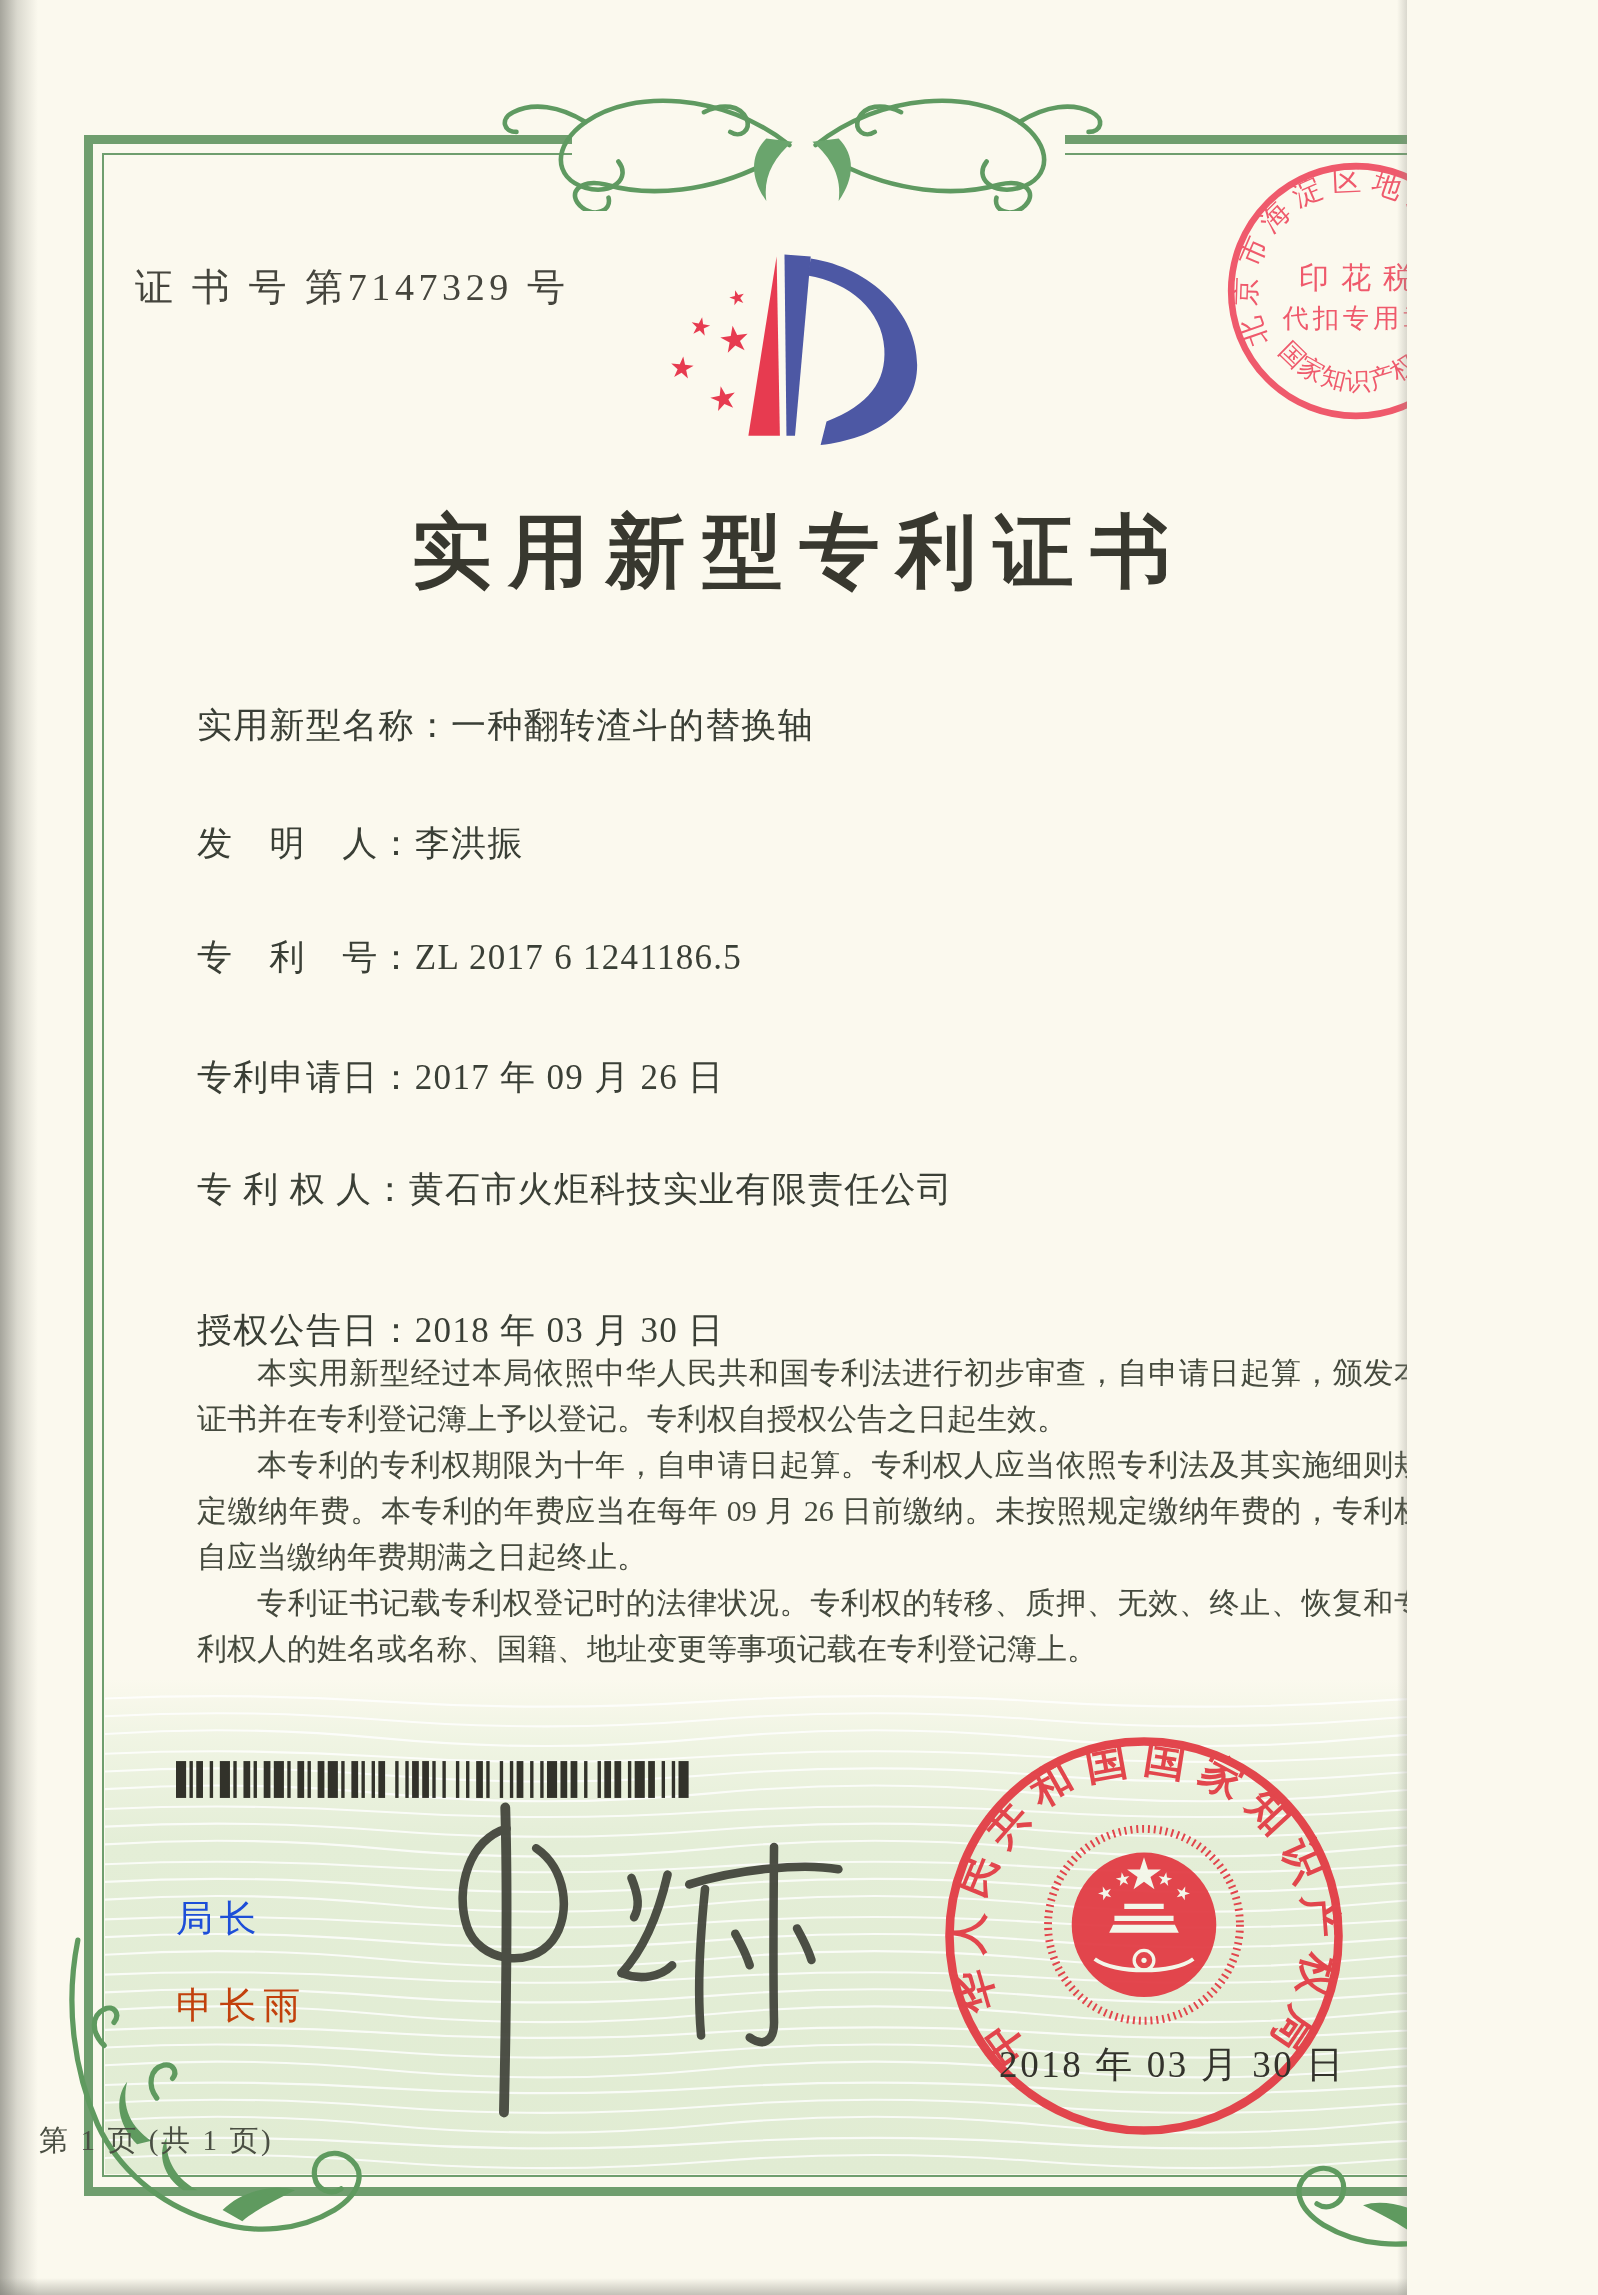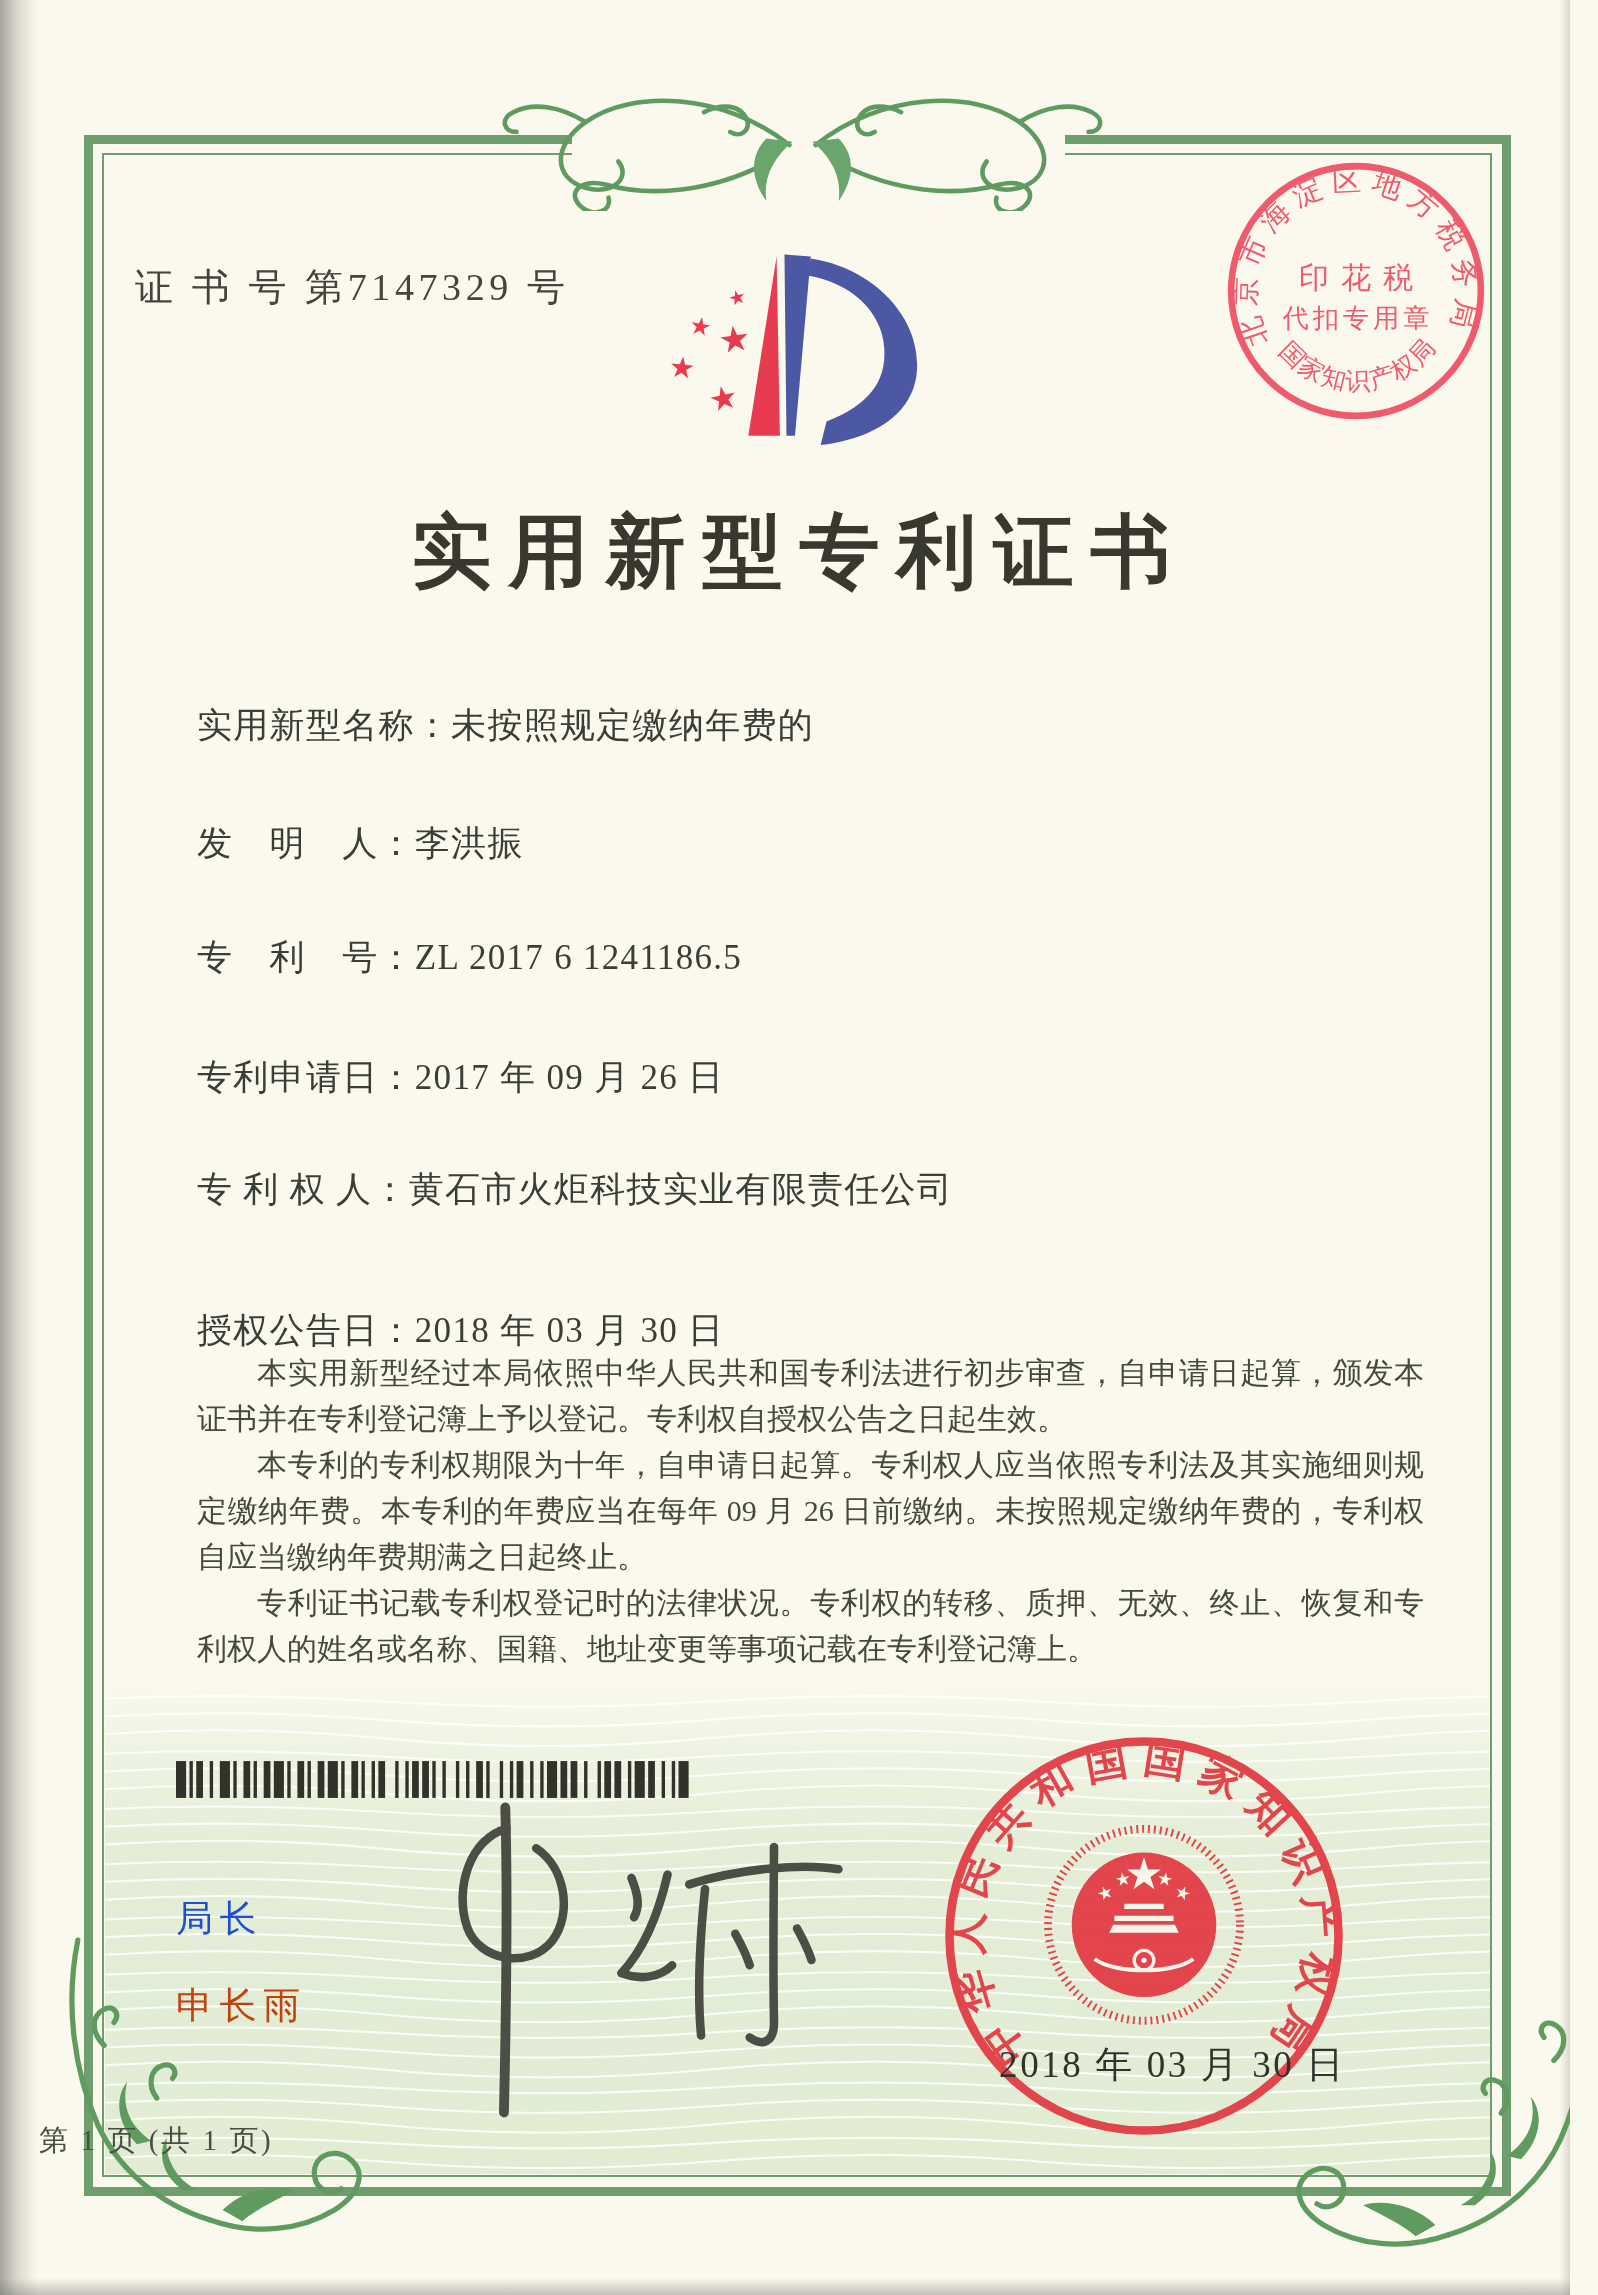--- a/index.html
+++ b/index.html
@@ -1,17 +1,17 @@
 <!DOCTYPE html>
 <html style="font-size:10.5px"><head>
 <meta charset="utf-8">
 <style>
   html,body{margin:0;padding:0;}
   body{width:1598px;height:2295px;background:#fbf9ee;font-family:"Liberation Serif","DejaVu Serif",serif;}
-  .page{position:relative;width:1570px;height:2295px;background:#fbf9ee;overflow:hidden;}
+  .page{position:relative;width:1407px;height:2295px;background:#fbf9ee;overflow:hidden;}
   
   .edge-left{position:absolute;left:0;top:0;width:38px;height:2295px;
     background:linear-gradient(90deg,rgba(95,95,88,.55),rgba(120,120,112,.25) 45%,rgba(120,120,112,0));}
   .edge-bottom{position:absolute;left:0;bottom:0;width:1598px;height:17px;
     background:linear-gradient(0deg,rgba(110,110,102,.4),rgba(110,110,102,0));}
   .edge-right{position:absolute;right:0;top:0;width:10.5px;height:2295px;
     background:linear-gradient(270deg,rgba(140,140,132,.3),rgba(140,140,132,0));}
   
   .frame-outer{position:absolute;left:84px;top:135px;width:1427px;height:2061px;
     border:9.2px solid #6f9e6e;box-sizing:border-box;}
@@ -155,21 +155,21 @@
     </text>
     <text font-size="38" letter-spacing="2" fill="#ee4d62">
       <textPath href="#taxBotArc">国家知识产权局</textPath>
     </text>
     <text x="219" y="205" text-anchor="middle" font-size="46" letter-spacing="18" fill="#ee4d62">印花税</text>
     <text x="213" y="265" text-anchor="middle" font-size="40" letter-spacing="6" fill="#ee4d62">代扣专用章</text>
   </svg>
 
   <div class="title">实用新型专利证书</div>
 
-  <div class="field f1"><span>实用新型名称：</span><span>未按照规定缴纳年费的</span></div>
+  <div class="field f1"><span>实用新型名称：</span><span>一种翻转渣斗的替换轴</span></div>
   <div class="field f2"><span>发　明　人：</span><span>李洪振</span></div>
   <div class="field f3"><span>专　利　号：</span><span>ZL 2017 6 1241186.5</span></div>
   <div class="field f4"><span>专利申请日：</span><span>2017 年 09 月 26 日</span></div>
   <div class="field f5"><span>专 利 权 人：</span><span>黄石市火炬科技实业有限责任公司</span></div>
   <div class="field f6"><span>授权公告日：</span><span>2018 年 03 月 30 日</span></div>
 
   <div class="paras">
     <p>本实用新型经过本局依照中华人民共和国专利法进行初步审查，自申请日起算，颁发本证书并在专利登记簿上予以登记。专利权自授权公告之日起生效。</p>
     <p>本专利的专利权期限为十年，自申请日起算。专利权人应当依照专利法及其实施细则规定缴纳年费。本专利的年费应当在每年 09 月 26 日前缴纳。未按照规定缴纳年费的，专利权自应当缴纳年费期满之日起终止。</p>
     <p>专利证书记载专利权登记时的法律状况。专利权的转移、质押、无效、终止、恢复和专利权人的姓名或名称、国籍、地址变更等事项记载在专利登记簿上。</p>

